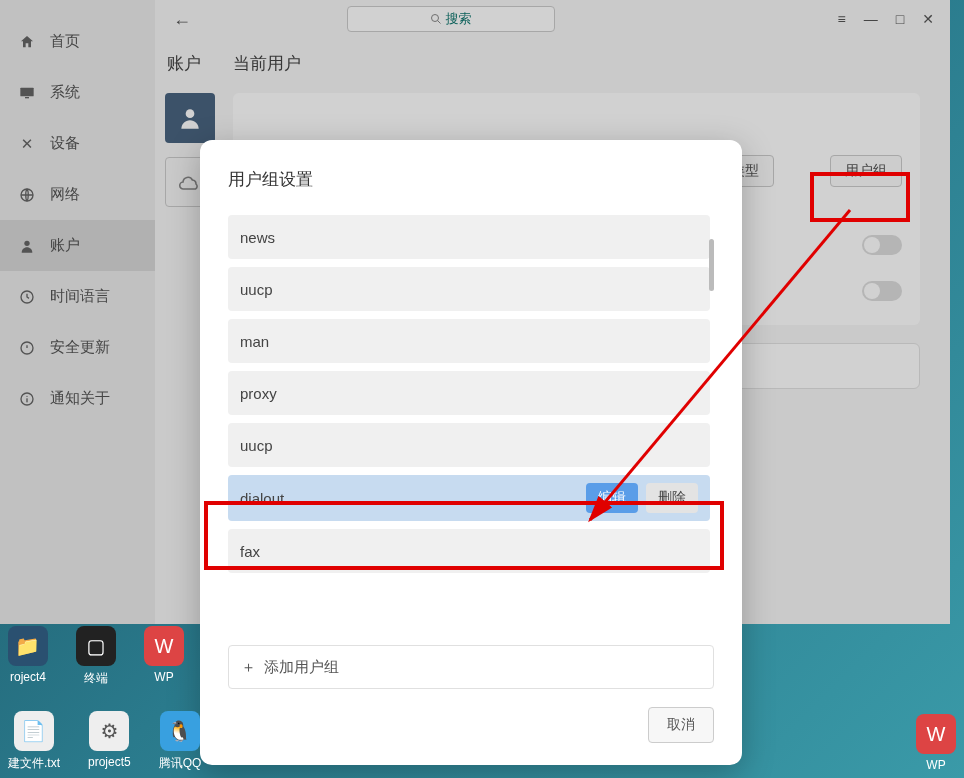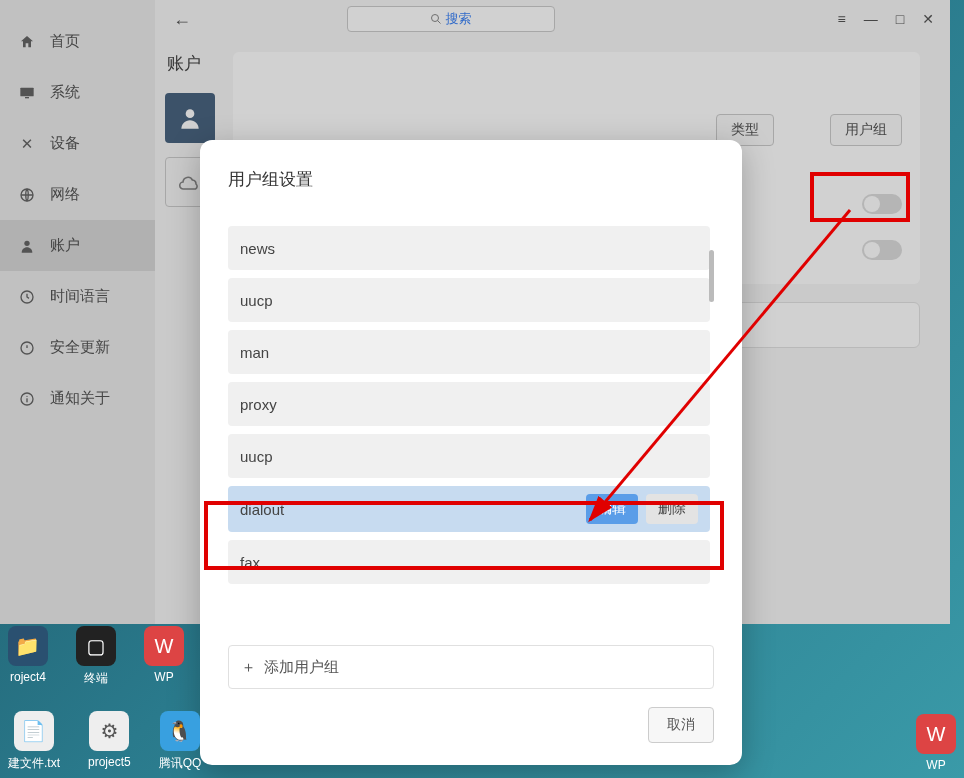--- a/index.html
+++ b/index.html
@@ -8,21 +8,21 @@
     .settings-window { position: absolute; top: 0; left: 0; width: 950px; height: 624px; background: #f5f5f5; display: flex; }
     
     .sidebar { width: 155px; background: #ececec; display: flex; flex-direction: column; padding-top: 16px; }
     .sidebar-item { display: flex; align-items: center; padding: 16px 18px; gap: 14px; cursor: pointer; color: #555; font-size: 15px; }
     .sidebar-item.active { background: #d8d8d8; }
     .sidebar-item .icon { width: 18px; height: 18px; display: flex; align-items: center; justify-content: center; color: #666; }
     
     .main { flex: 1; background: #f7f7f7; display: flex; flex-direction: column; }
     .topbar { height: 38px; display: flex; align-items: center; padding: 0 8px; gap: 8px; }
     .back-btn { padding: 4px 10px; cursor: pointer; font-size: 18px; color: #555; }
-    .search-box { width: 208px; height: 26px; border: 1px solid #ccc; border-radius: 4px; background: #fff; display: flex; align-items: center; justify-content: center; gap: 4px; font-size: 13px; color: #3b82f6; margin: 0 auto; }
+    .search-box { width: 208px; height: 26px; border: 1px solid #ccc; border-radius: 4px; background: #fff; display: flex; align-items: center; justify-content: center; gap: 4px; font-size: 13px; color: #0f766e; margin: 0 auto; }
     .titlebar-btns { display: flex; gap: 18px; margin-left: auto; color: #555; font-size: 14px; padding-right: 8px; }
     .titlebar-btns span { cursor: pointer; }
     
     .content { flex: 1; display: flex; padding: 14px 30px 14px 10px; gap: 18px; }
     .accounts-panel { display: flex; flex-direction: column; gap: 14px; }
     .accounts-title { font-size: 17px; color: #444; margin-bottom: 4px; padding-left: 2px; }
     .avatar-box { width: 50px; height: 50px; background: #4a6580; border-radius: 4px; display: flex; align-items: center; justify-content: center; }
     .cloud-box { width: 50px; height: 50px; border: 1px solid #ccc; border-radius: 4px; display: flex; align-items: center; justify-content: center; color: #888; }
     
     .details { flex: 1; display: flex; flex-direction: column; gap: 18px; }
@@ -31,21 +31,21 @@
     .groupbtn-row { display: flex; justify-content: flex-end; gap: 12px; }
     .chip { border: 1px solid #ccc; padding: 6px 14px; border-radius: 4px; font-size: 14px; color: #555; background: #fafafa; margin-left: 44px; }
     .toggle-row { display: flex; align-items: center; justify-content: flex-end; padding: 6px 0; }
     .toggle { width: 40px; height: 20px; border-radius: 10px; background: #ddd; position: relative; }
     .toggle::after { content: ""; position: absolute; width: 16px; height: 16px; border-radius: 50%; background: #fff; top: 2px; left: 2px; }
     .long-btn { height: 46px; background: #fff; border: 1px solid #e2e2e2; border-radius: 6px; }
     
     .overlay { position: absolute; top: 0; left: 0; width: 950px; height: 624px; background: rgba(0,0,0,0.18); }
     .modal { position: absolute; top: 140px; left: 200px; width: 542px; height: 625px; background: #fff; border-radius: 12px; box-shadow: 0 8px 32px rgba(0,0,0,0.25); padding: 28px 28px 22px 28px; display: flex; flex-direction: column; }
     .modal-title { font-size: 17px; color: #333; margin-bottom: 24px; }
-    .group-list { flex: 1; overflow-y: auto; display: flex; flex-direction: column; gap: 8px; padding-right: 4px; position: relative; margin-top: 11px; }
+    .group-list { flex: 1; overflow-y: auto; display: flex; flex-direction: column; gap: 8px; padding-right: 4px; position: relative; }
     .group-item { min-height: 44px; background: #f0f0f0; border-radius: 4px; display: flex; align-items: center; padding: 8px 12px; font-size: 15px; color: #444; }
     .group-item.selected { background: #c7dbf0; }
     .group-item .spacer { flex: 1; }
     .small-btn { padding: 6px 12px; border-radius: 4px; font-size: 14px; cursor: pointer; }
     .small-btn.primary { background: #5a9de8; color: #fff; }
     .small-btn.secondary { background: #e3e3e3; color: #444; margin-left: 8px; }
     .add-row { min-height: 44px; border: 1px solid #e0e0e0; border-radius: 4px; display: flex; align-items: center; padding: 0 12px; gap: 8px; font-size: 15px; color: #555; margin-top: 8px; }
     .modal-footer { display: flex; justify-content: flex-end; margin-top: 18px; }
     .cancel-btn { padding: 8px 18px; border: 1px solid #ccc; border-radius: 4px; background: #f7f7f7; font-size: 14px; color: #555; cursor: pointer; }
     .scrollbar-ind { position: absolute; right: 0; top: 24px; width: 5px; height: 52px; background: #bbb; border-radius: 3px; }
@@ -159,20 +159,21 @@
             </svg>
         </div>
         <div class="cloud-box">
           <svg width="24" height="24" viewBox="0 0 24 24" fill="none" stroke="#888" stroke-width="1.6">
               <path d="M18 14a4 4 0 0 0-3.6-4A5 5 0 0 0 5 12a3.5 3.5 0 0 0 .5 7h12a3 3 0 0 0 .5-5z"></path>
             </svg>
         </div>
       </div>
 
       <div class="details">
+        <div class="details-title">当前用户</div>
         <div class="card">
           <div style="height:30px;"></div>
           <div class="groupbtn-row">
             <div class="chip">类型</div>
             <div class="chip">用户组</div>
           </div>
           <div style="height:14px;"></div>
           <div class="toggle-row">
               <div class="toggle"></div>
             </div>

